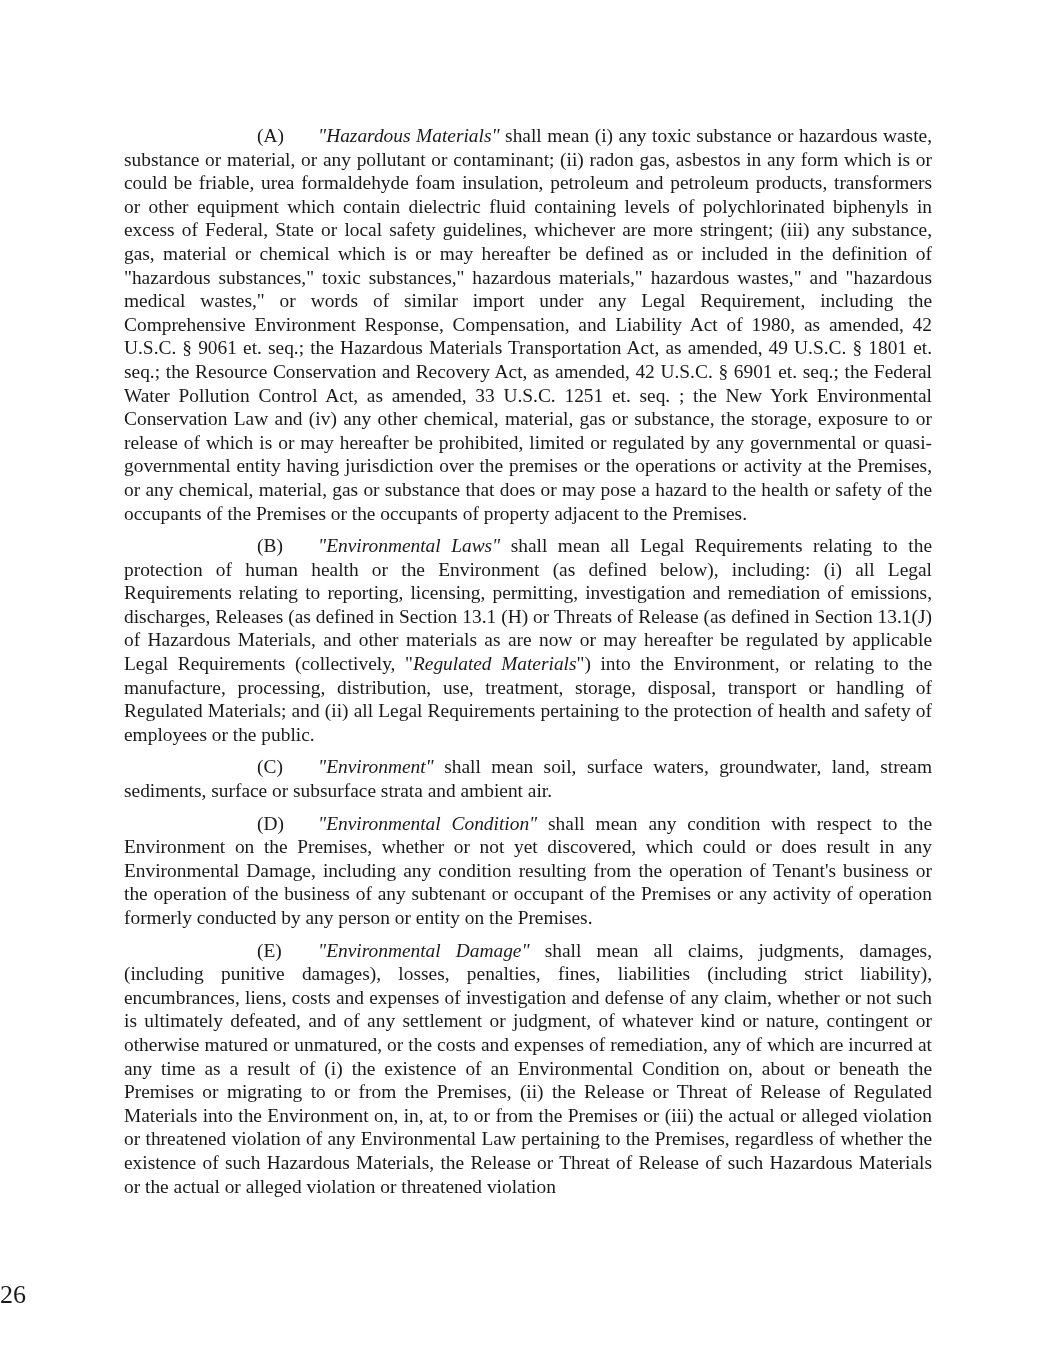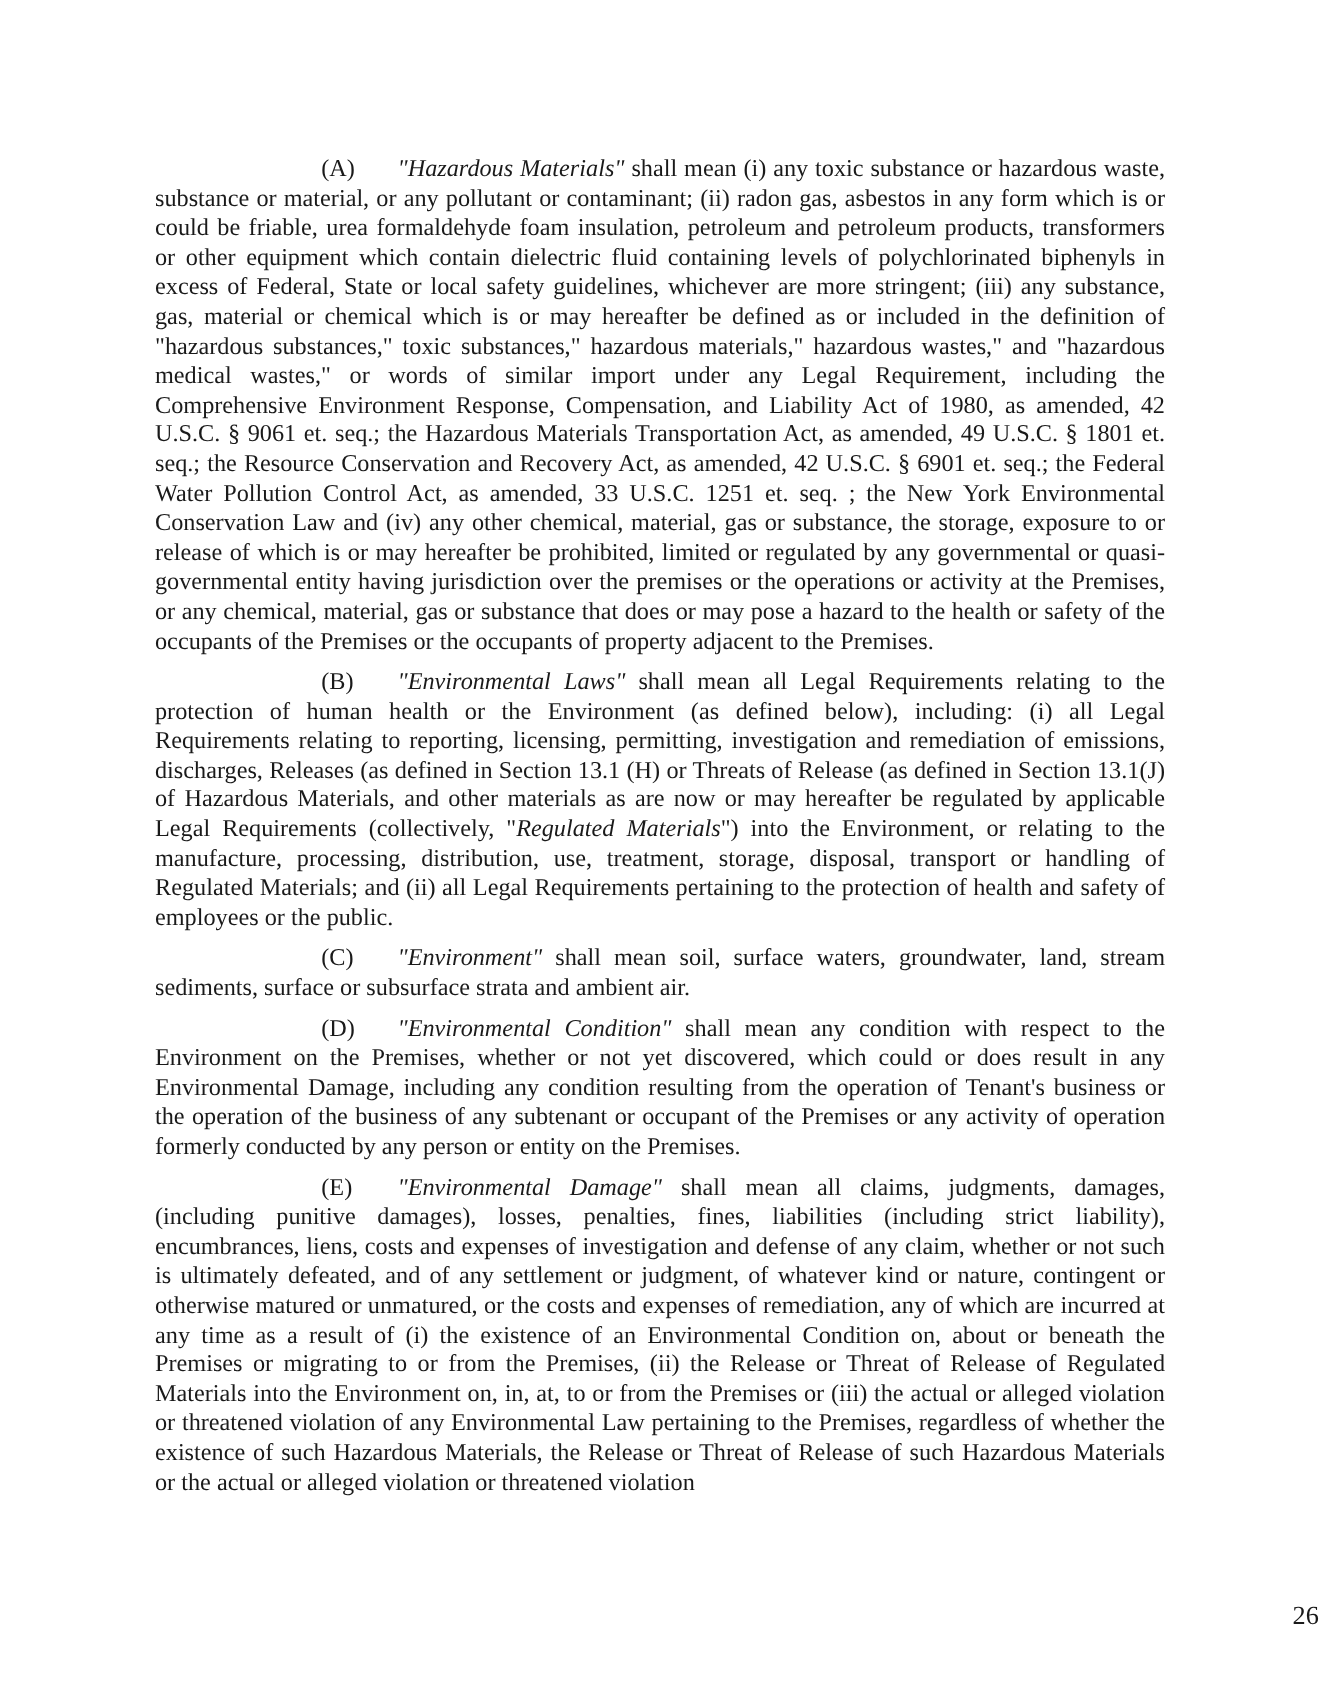--- a/index.html
+++ b/index.html
@@ -21,23 +21,23 @@
   .label {
     display: inline-block;
     margin-left: 133px;
     width: 61px;
   }
   .term { font-style: italic; }
   .page-number {
     position: absolute;
     left: 0; right: 0;
     top: 1280px;
-    text-align: right;
+    text-align: left;
     font-family: "Liberation Serif", "DejaVu Serif", serif;
-    font-size: 21px;
+    font-size: 26px;
     color: #1a1a1a;
   }
 </style>
 </head>
 <body>
 
 <div class="page">
 
   <p class="para"><span class="label">(A)</span><span class="term">"Hazardous Materials"</span><span> shall mean (i) any toxic substance or hazardous waste, substance or material, or any pollutant or contaminant; (ii) radon gas, asbestos in any form which is or could be friable, urea formaldehyde foam insulation, petroleum and petroleum products, transformers or other equipment which contain dielectric fluid containing levels of polychlorinated biphenyls in excess of Federal, State or local safety guidelines, whichever are more stringent; (iii) any substance, gas, material or chemical which is or may hereafter be defined as or included in the definition of "hazardous substances," toxic substances," hazardous materials," hazardous wastes," and "hazardous medical wastes," or words of similar import under any Legal Requirement, including the Comprehensive Environment Response, Compensation, and Liability Act of 1980, as amended, 42 U.S.C. § 9061 et. seq.; the Hazardous Materials Transportation Act, as amended, 49 U.S.C. § 1801 et. seq.; the Resource Conservation and Recovery Act, as amended, 42 U.S.C. § 6901 et. seq.; the Federal Water Pollution Control Act, as amended, 33 U.S.C. 1251 et. seq. ; the New York Environmental Conservation Law and (iv) any other chemical, material, gas or substance, the storage, exposure to or release of which is or may hereafter be prohibited, limited or regulated by any governmental or quasi-governmental entity having jurisdiction over the premises or the operations or activity at the Premises, or any chemical, material, gas or substance that does or may pose a hazard to the health or safety of the occupants of the Premises or the occupants of property adjacent to the Premises.</span></p>
 

